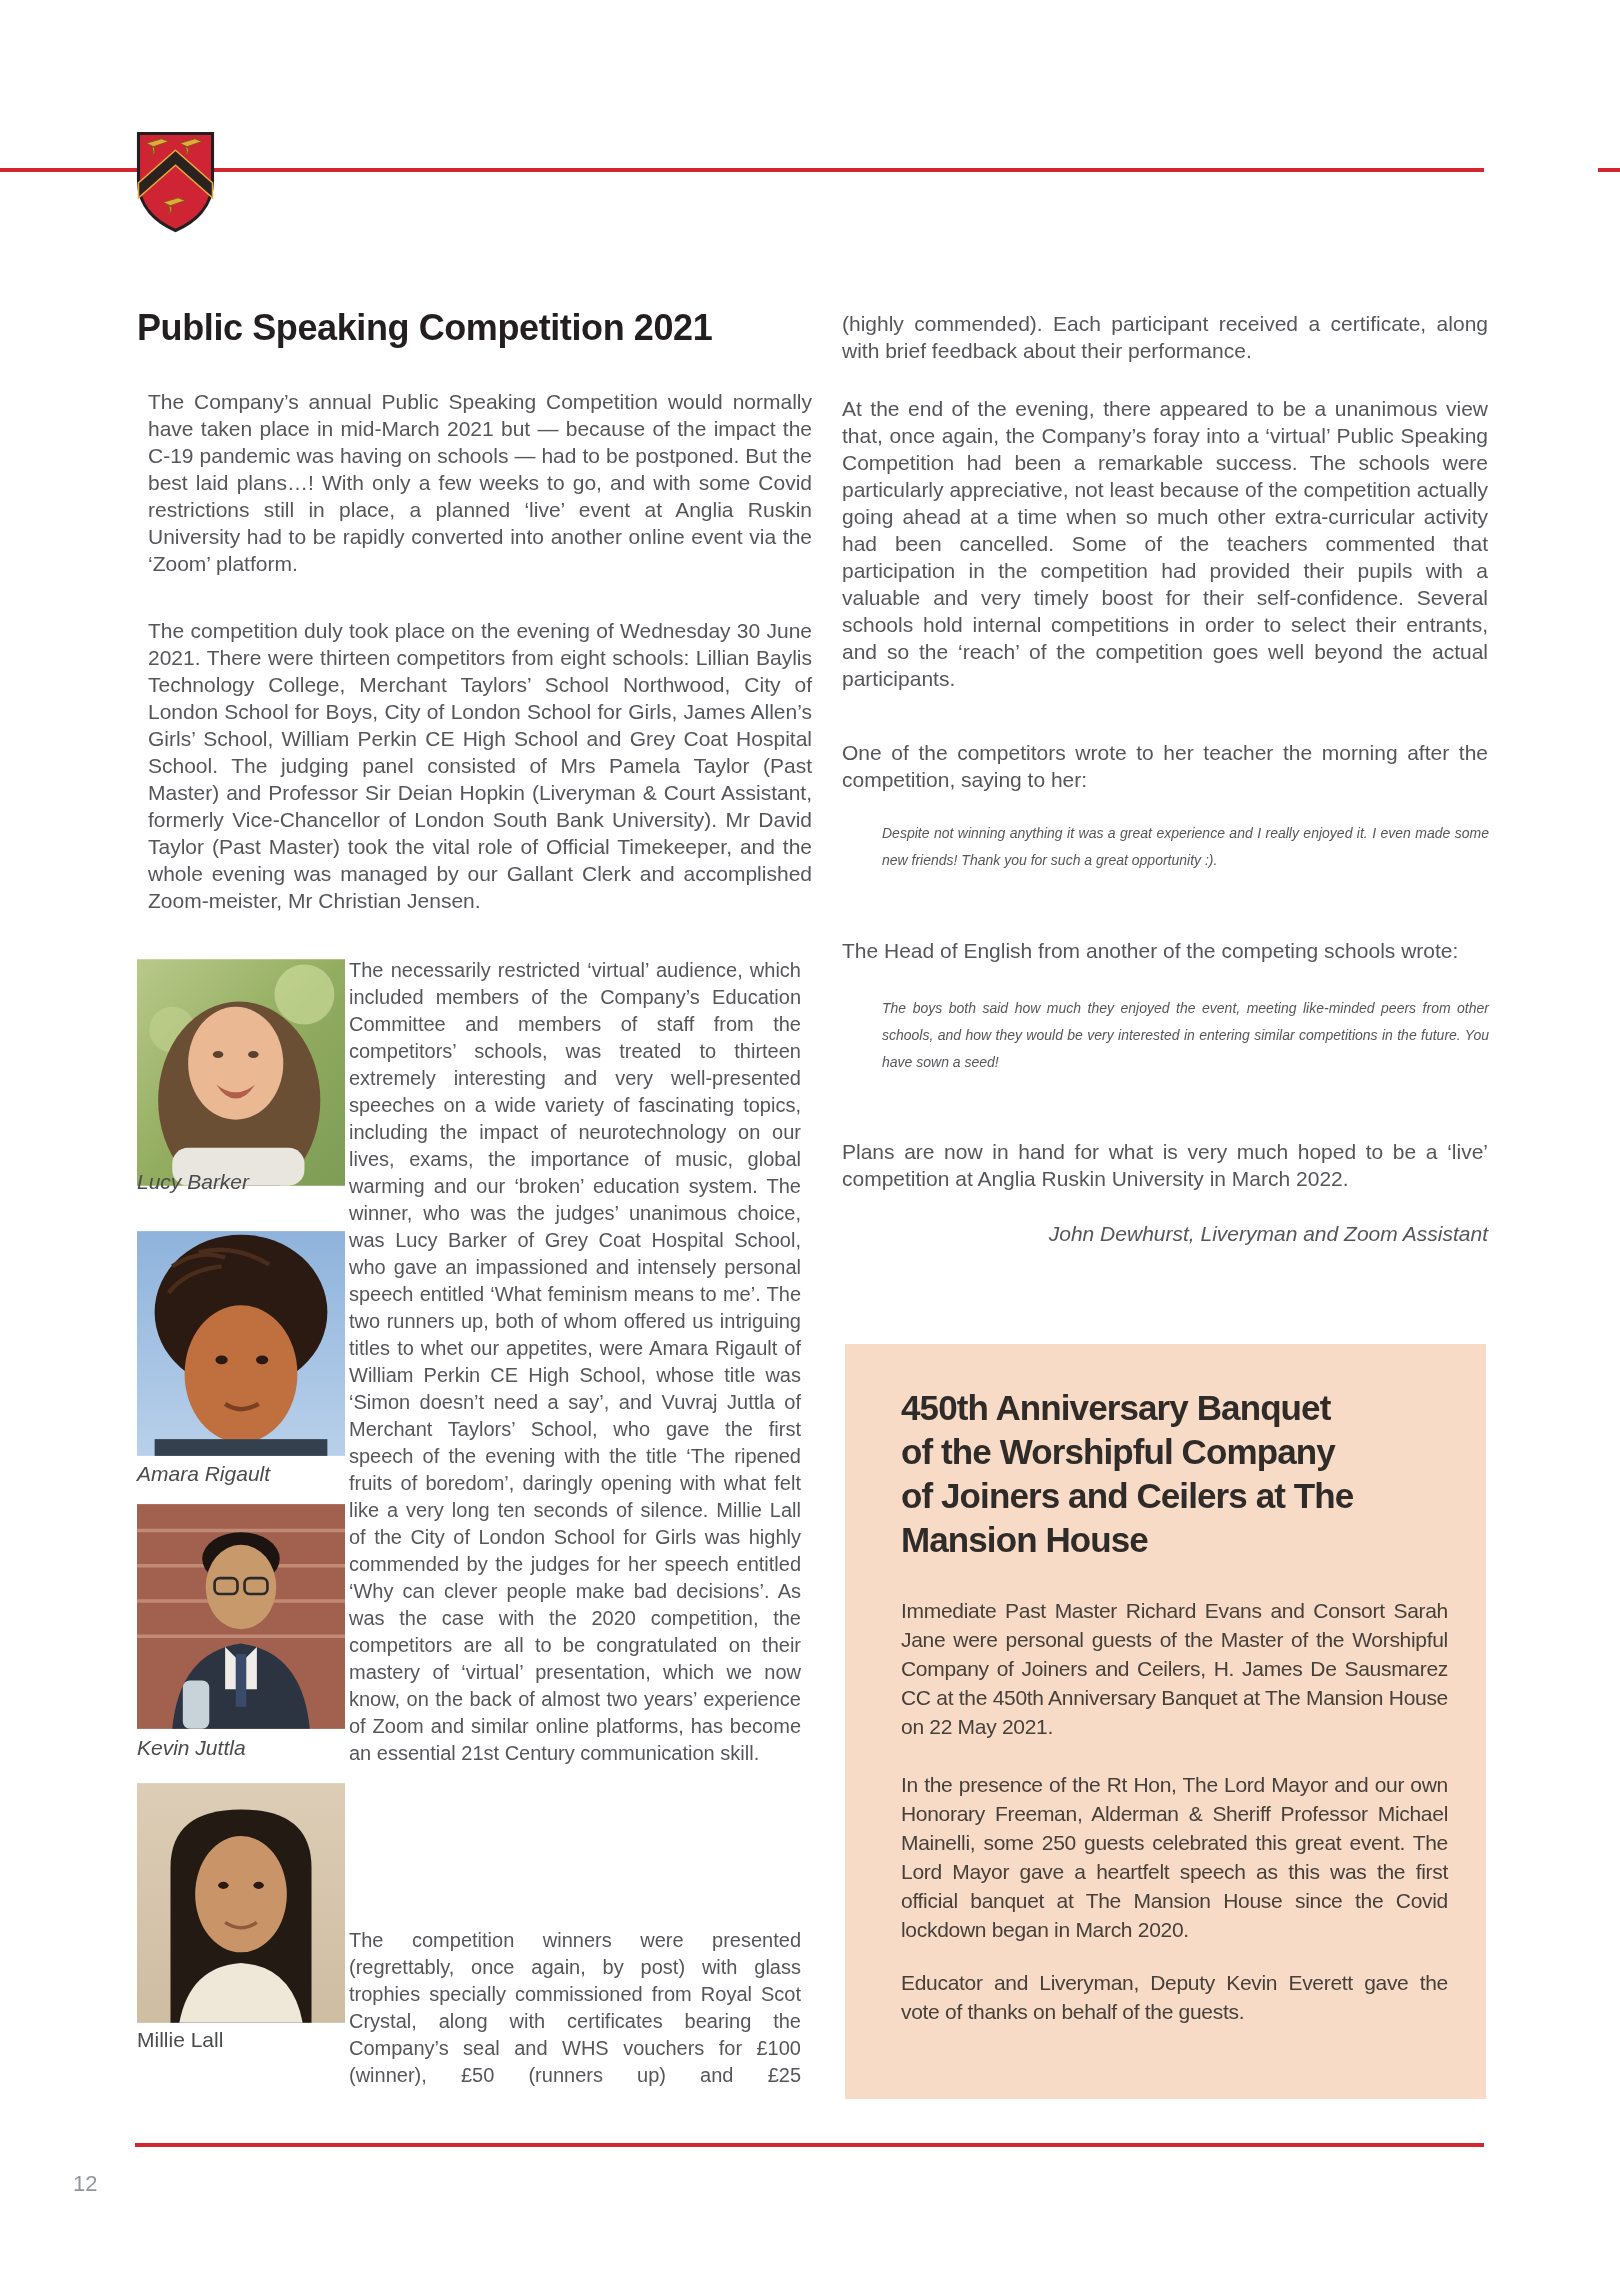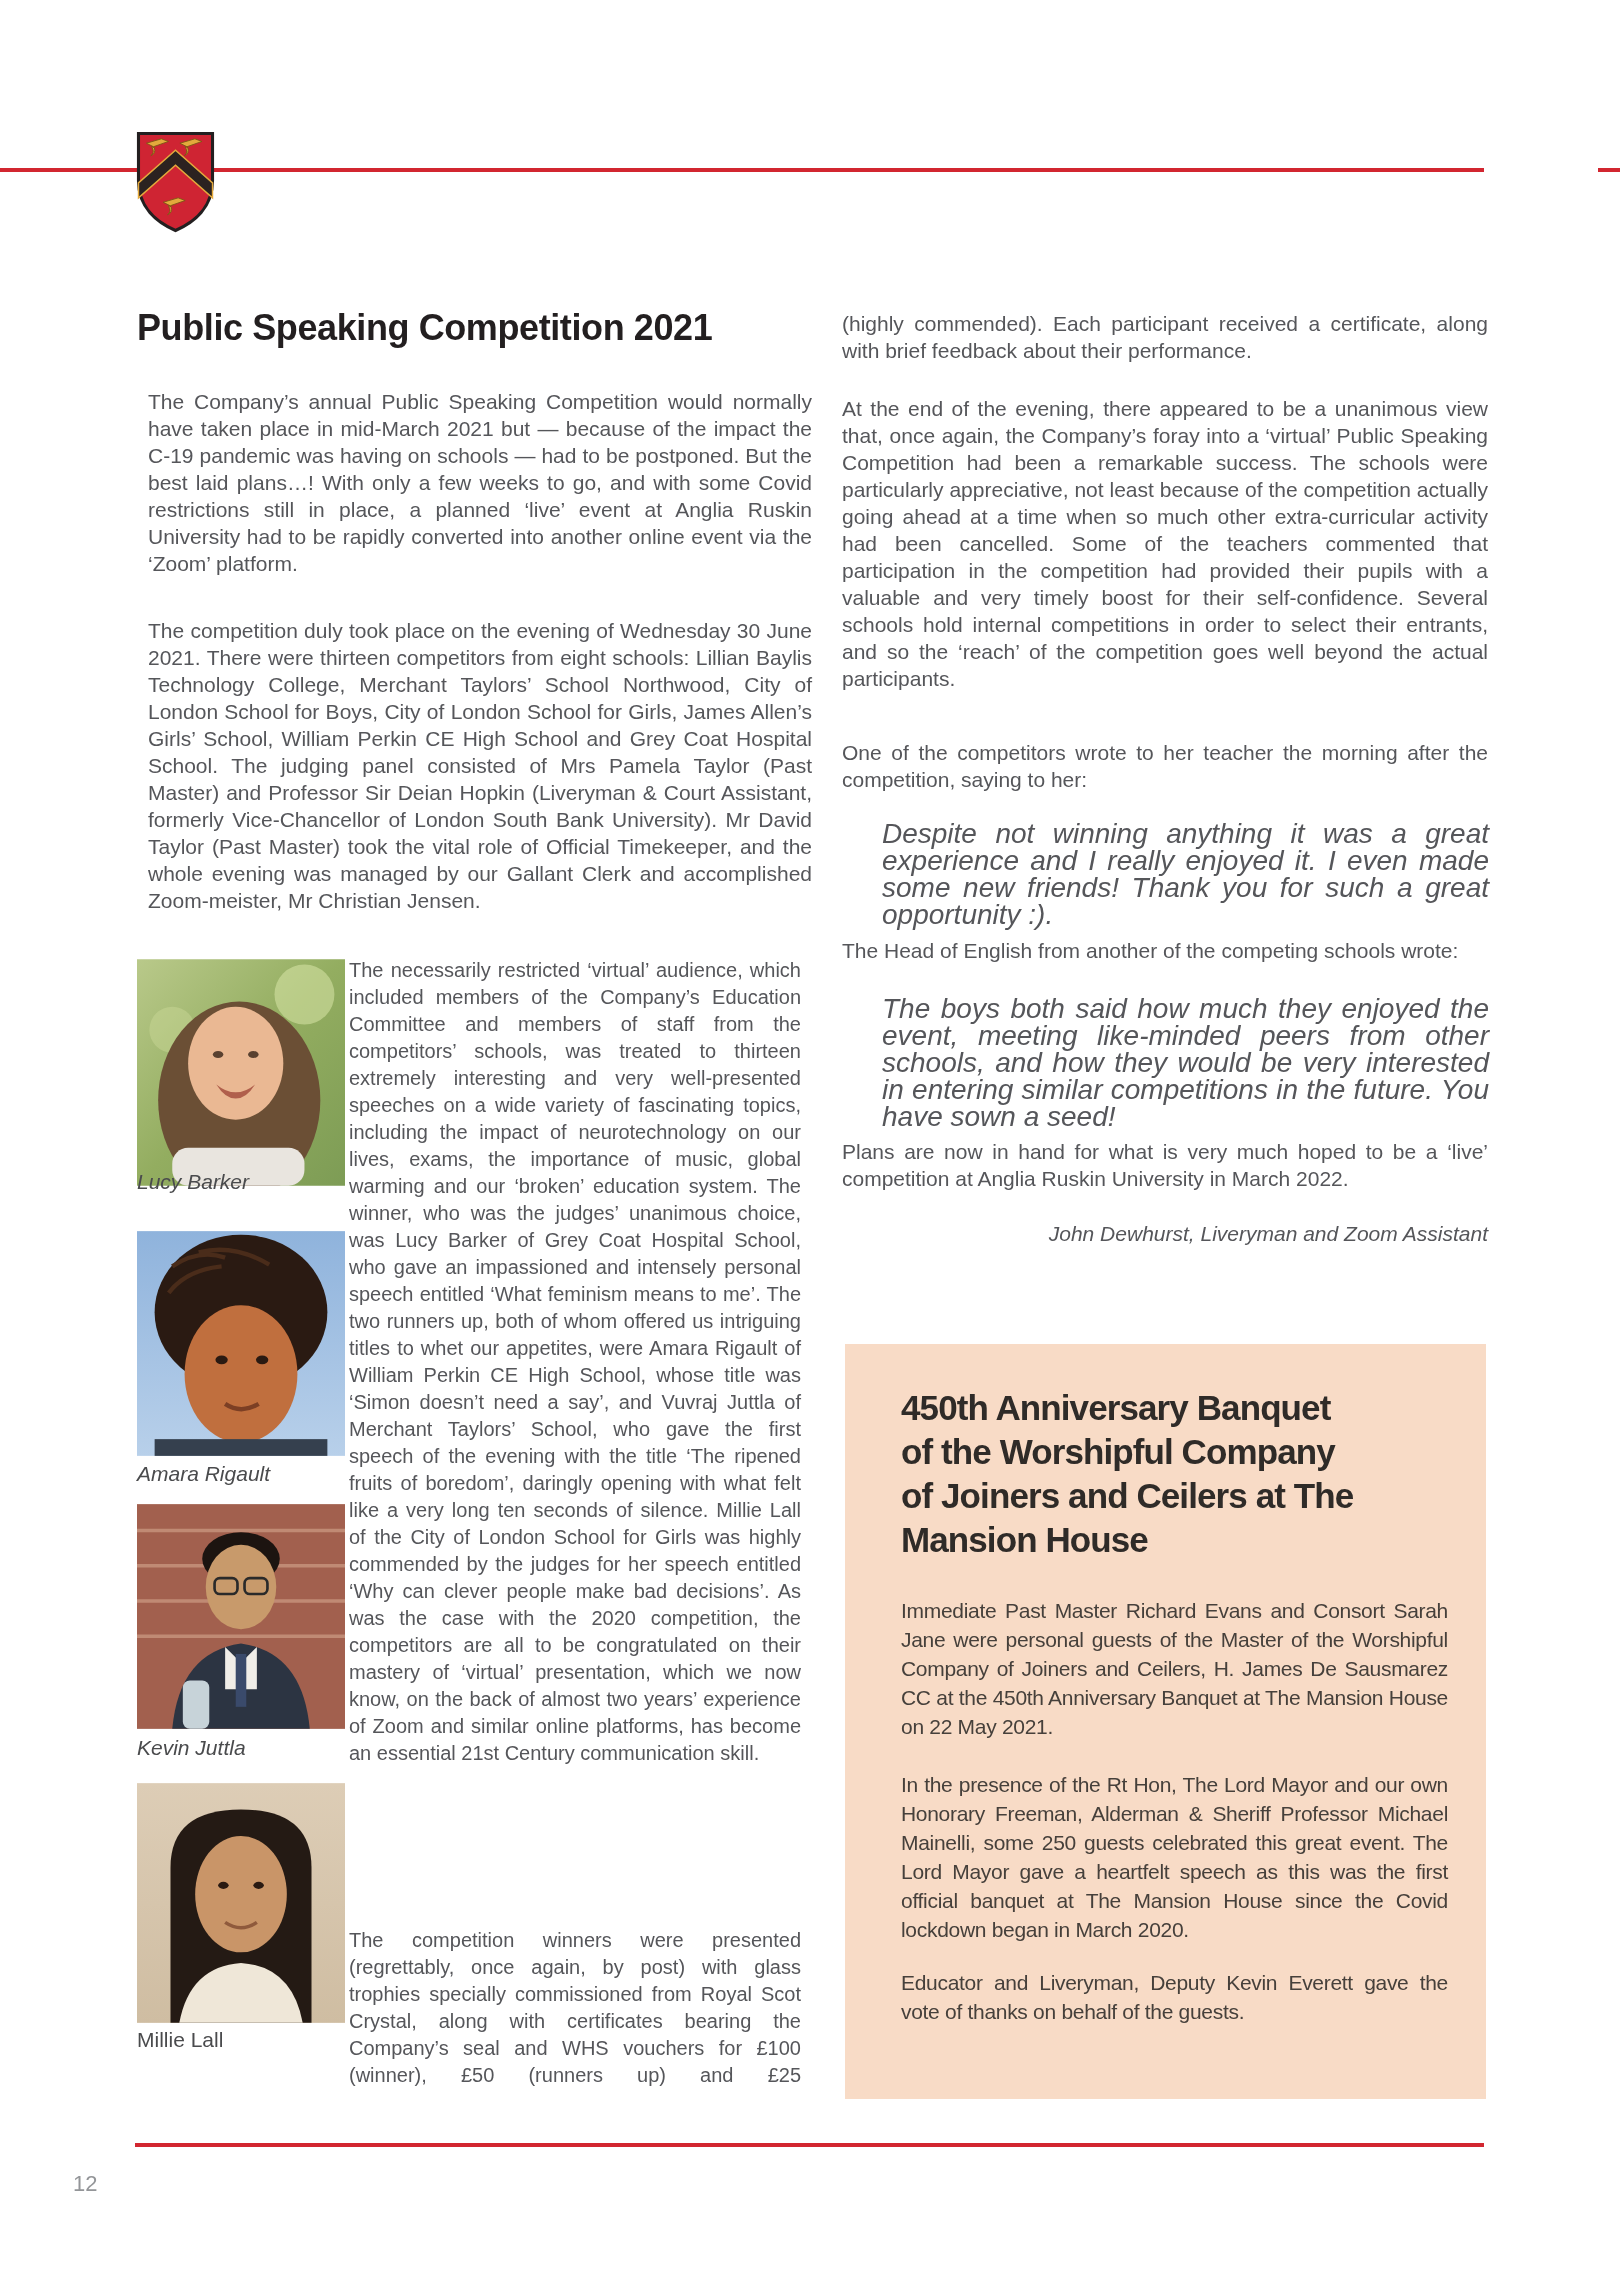--- a/index.html
+++ b/index.html
@@ -21,21 +21,21 @@
   
   .copy{
     font-size:21px;line-height:27px;text-align:justify;color:#55565a;
   }
   .narrow{font-size:20px;}
   .col-left{left:148px;width:664px;}
   .col-right{left:842px;width:646px;}
   .col-mid{left:349px;width:452px;}
   .quote{
     font-style:italic;left:882px;width:607px;
-    font-size:28px;line-height:27px;text-align:justify;color:#55565a;
+    font-size:14px;line-height:27px;text-align:justify;color:#55565a;
   }
   .byline{
     left:842px;width:646px;text-align:right;font-style:italic;
     font-size:21px;color:#55565a;
   }
   .stretch-last{text-align-last:justify;}
   
   .photo{left:137px;width:208px;overflow:hidden;}
   .caption{
     left:137px;width:208px;font-size:21px;font-style:italic;color:#4a4b4d;

